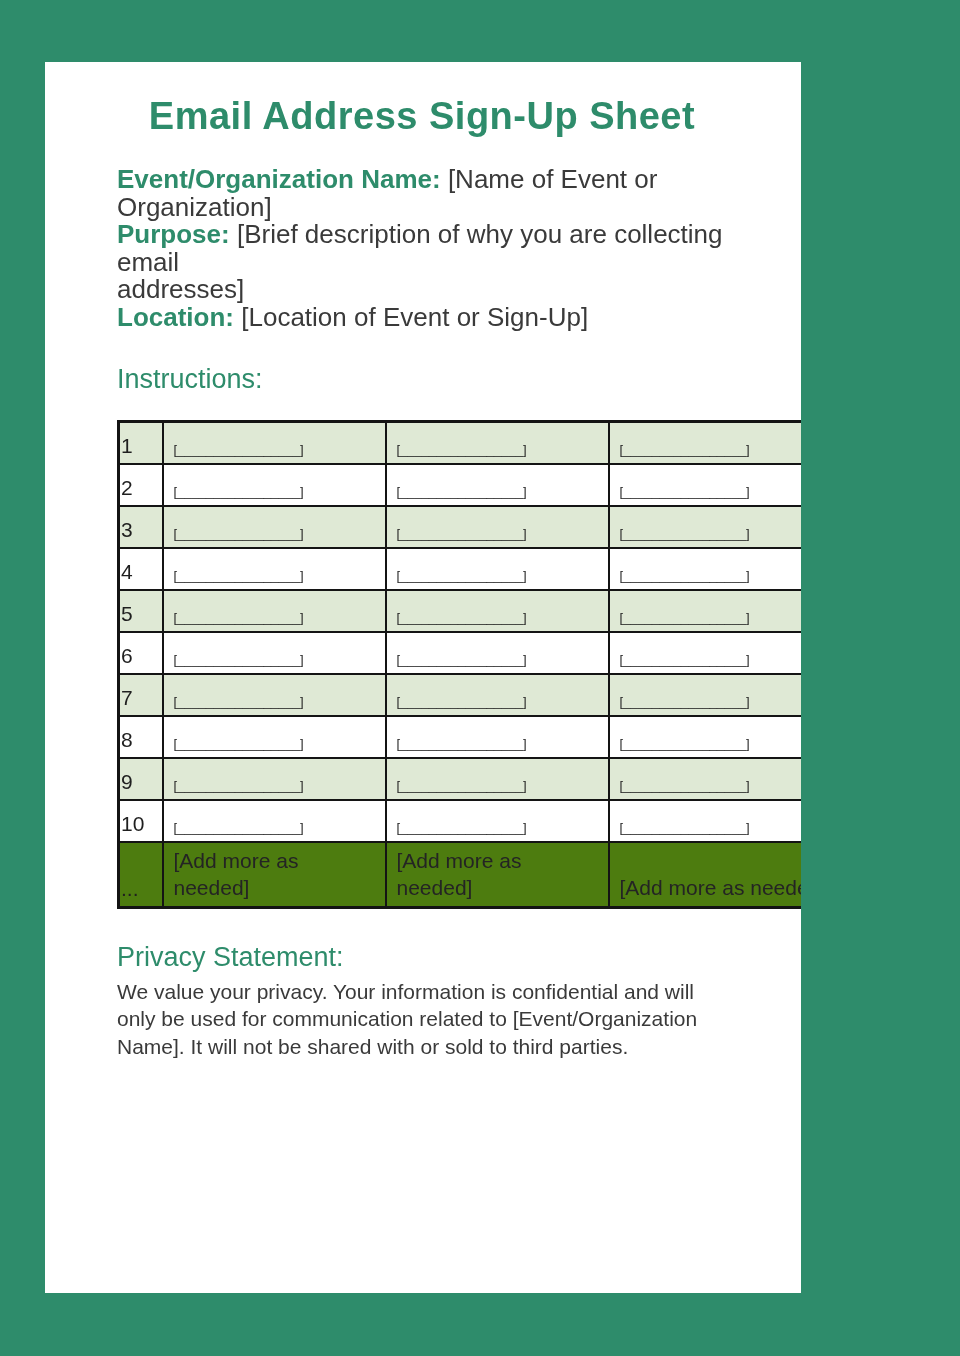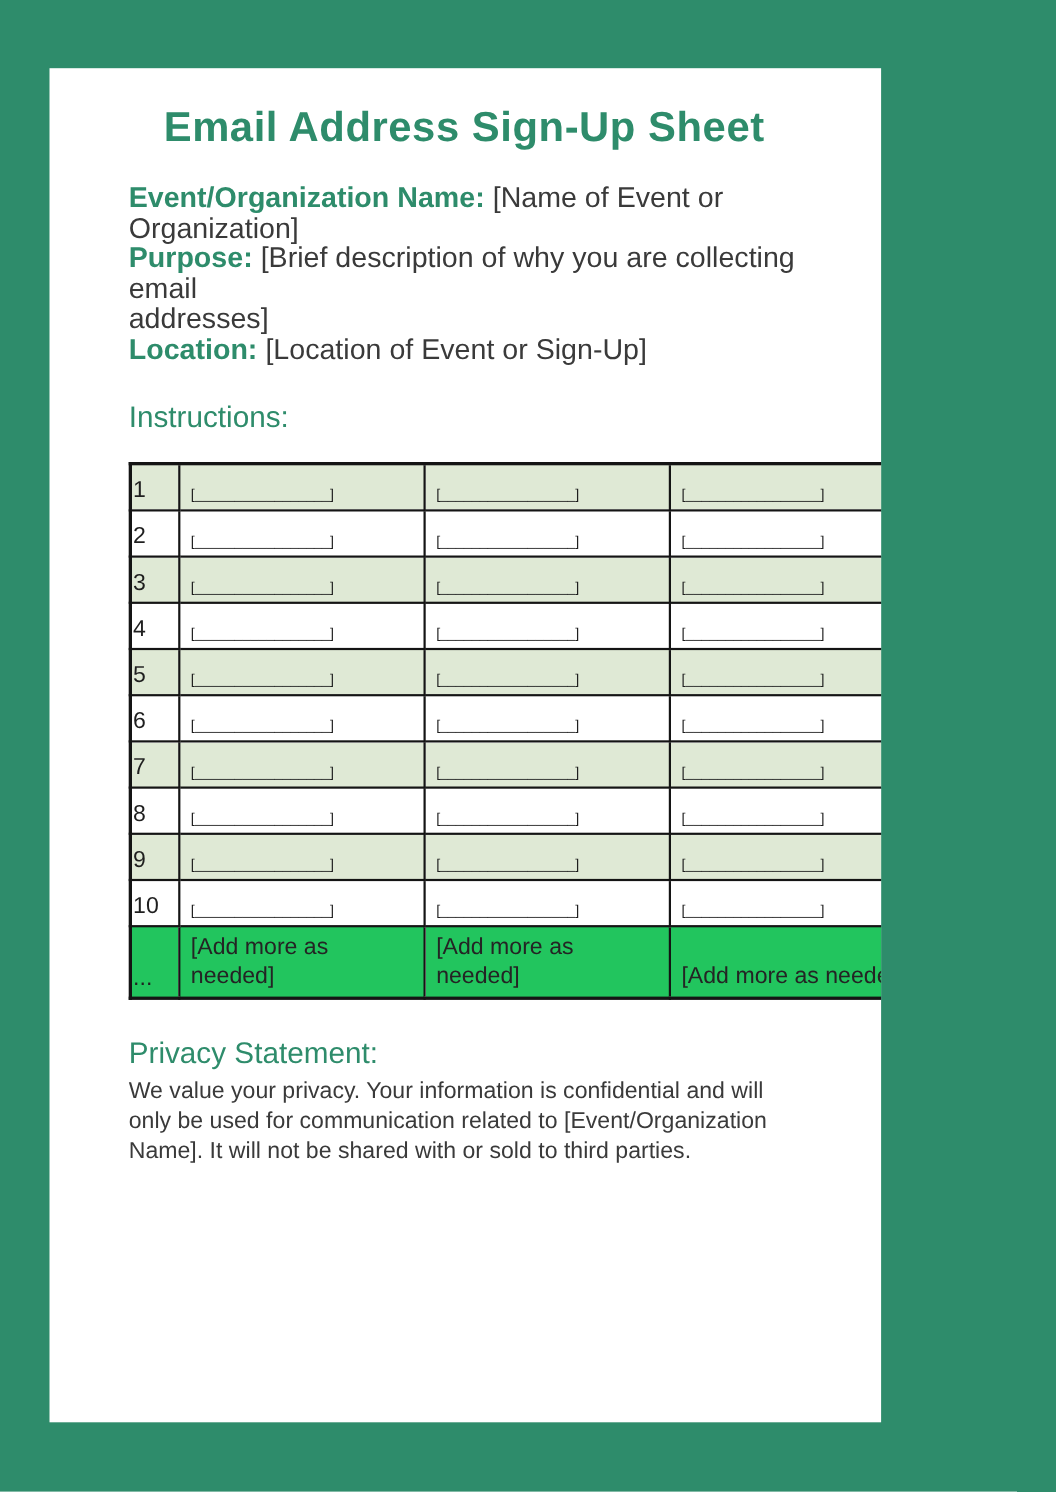--- a/index.html
+++ b/index.html
@@ -78,21 +78,21 @@
     white-space: nowrap;
   }
   td.entry-cell {
     font-size: 13px;
     color: #1f1f1f;
     vertical-align: bottom;
     padding: 0 6px 6px 10px;
     white-space: nowrap;
   }
   tr.more-row { height: 61px; }
-  tr.more-row td { background: #22c55e; }
+  tr.more-row td { background: #4d7c0f; }
   td.more-cell {
     font-size: 21px;
     line-height: 27px;
     color: #242424;
     vertical-align: bottom;
     padding: 4px 6px 5px 10px;
   }
 </style>
 </head>
 <body>

